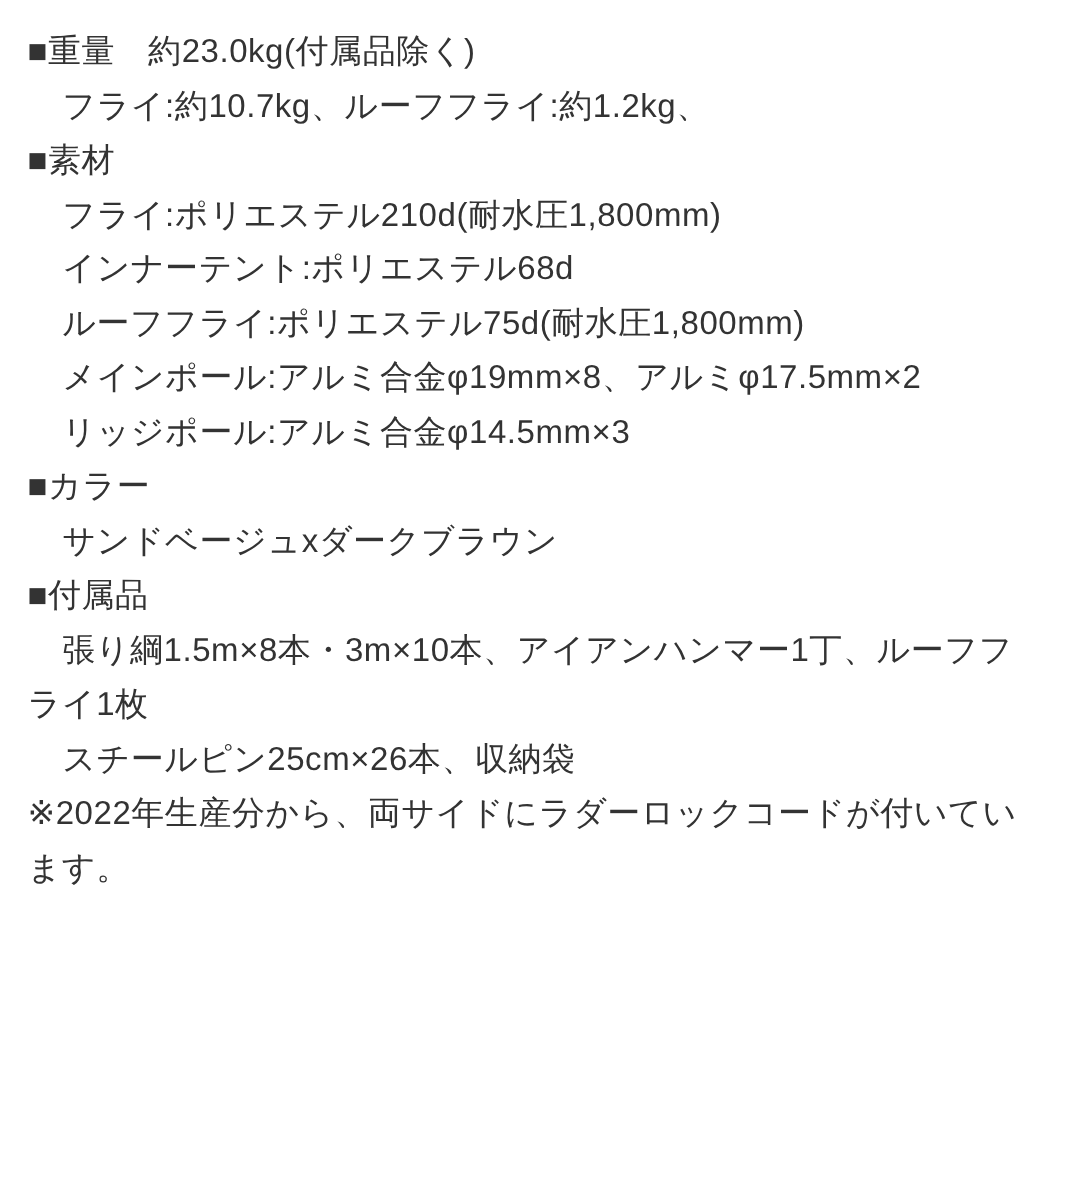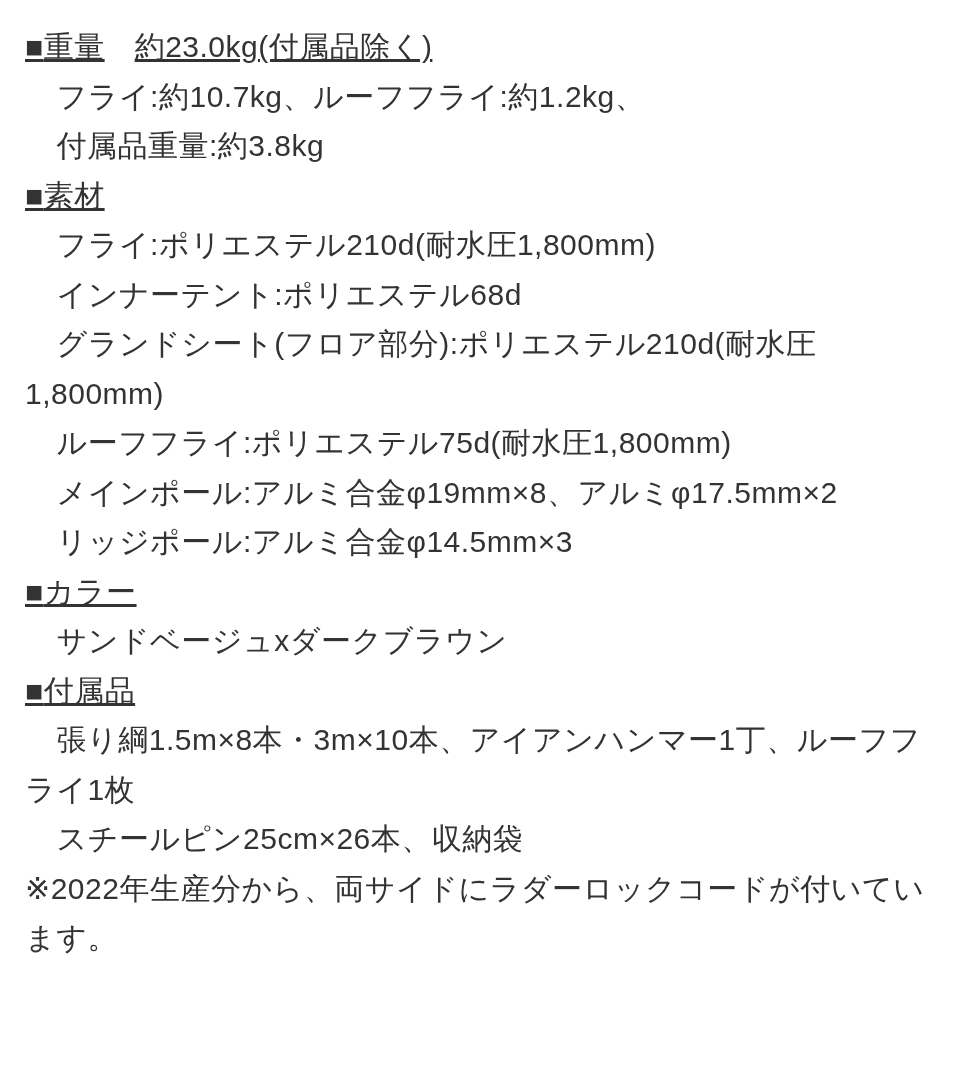--- a/index.html
+++ b/index.html
@@ -22,21 +22,20 @@
     font-size: 30px;
     line-height: 49.5px;
     letter-spacing: 0.5px;
   }
   .spec-sheet p {
     margin: 0;
     padding: 0;
   }
   .section-heading {
     font-weight: 400;
-    text-decoration: underline;
   }
   .section-marker {
     color: #333333;
   }
   .title-extra {
     margin-left: 1em;
   }
   .detail-line {
     text-indent: 1.05em; 
   }
@@ -45,28 +44,26 @@
   }
 </style>
 </head>
 <body>
 
 <div class="spec-sheet">
 
   <section>
     <p class="section-heading"><span class="section-marker">■</span><span>重量</span><span class="title-extra">約23.0kg(付属品除く)</span></p>
     <p class="detail-line">フライ:約10.7kg、ルーフフライ:約1.2kg、</p>
-    <p class="detail-line">付属品重量:約3.8kg</p>
   </section>
 
   <section>
     <p class="section-heading"><span class="section-marker">■</span><span>素材</span></p>
     <p class="detail-line">フライ:ポリエステル210d(耐水圧1,800mm)</p>
     <p class="detail-line">インナーテント:ポリエステル68d</p>
-    <p class="detail-line">グランドシート(フロア部分):ポリエステル210d(耐水圧1,800mm)</p>
     <p class="detail-line">ルーフフライ:ポリエステル75d(耐水圧1,800mm)</p>
     <p class="detail-line">メインポール:アルミ合金φ19mm×8、アルミφ17.5mm×2</p>
     <p class="detail-line">リッジポール:アルミ合金φ14.5mm×3</p>
   </section>
 
 
   <section>
     <p class="section-heading"><span class="section-marker">■</span><span>カラー</span></p>
     <p class="detail-line">サンドベージュxダークブラウン</p>
   </section>

